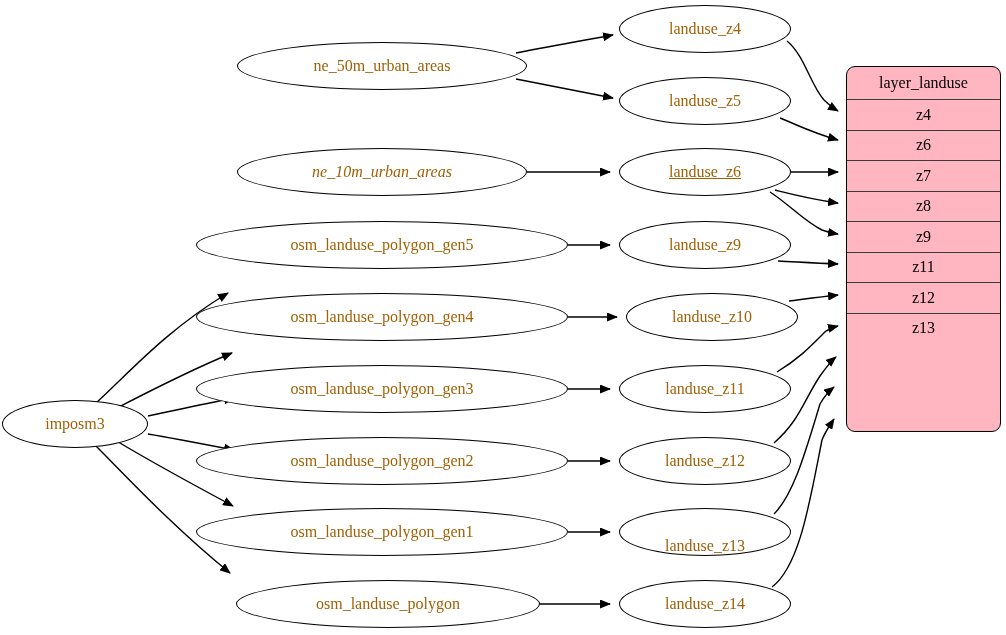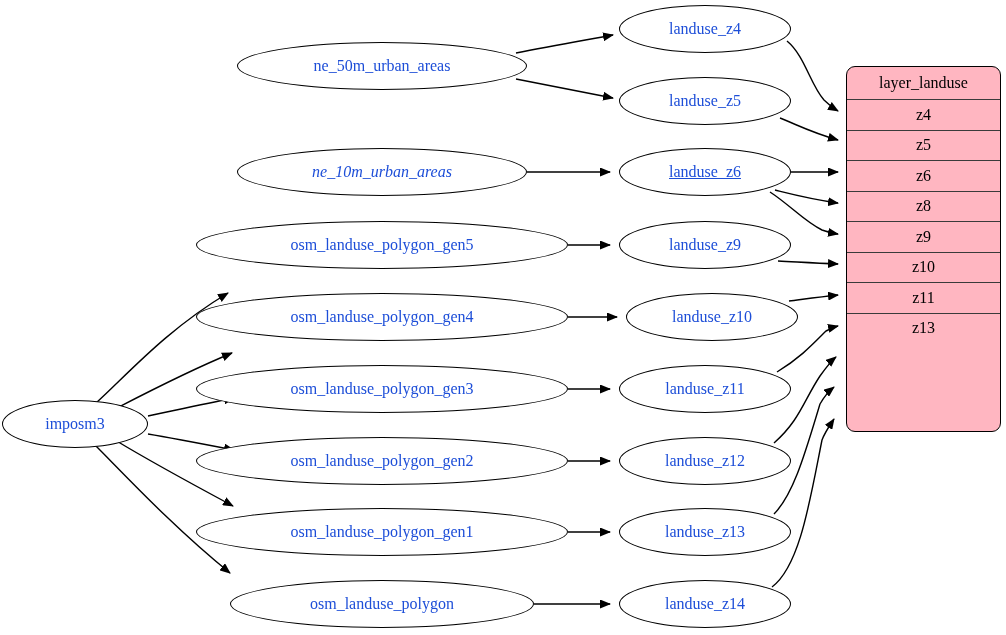--- a/index.html
+++ b/index.html
@@ -1,21 +1,21 @@
 <!DOCTYPE html>
 <html><head>
 <meta charset="utf-8">
 <style>
   html,body{margin:0;padding:0;background:#ffffff;}
   #stage{position:relative;width:1006px;height:635px;background:#ffffff;
          font-family:"Liberation Serif","DejaVu Serif",serif;overflow:hidden;}
   #edges{position:absolute;left:0;top:0;width:1006px;height:635px;}
   .node{position:absolute;display:flex;align-items:center;justify-content:center;
         border:1px solid #000;border-radius:50%/50%;background:#fff;
-        font-size:16px;color:#1d4ed8;white-space:nowrap;box-sizing:border-box;}
+        font-size:16px;color:#a16207;white-space:nowrap;box-sizing:border-box;}
   #table-wrap{position:absolute;left:846px;top:66px;width:155px;height:366px;
         background:#ffb6c1;border:1px solid #000;border-radius:9px;
         box-sizing:border-box;overflow:hidden;}
   .trow{height:30.5px;display:flex;align-items:center;justify-content:center;
         font-size:16px;color:#000;border-top:1px solid #3a3a3a;box-sizing:border-box;}
   .trow.head{border-top:none;height:32px;}
 </style>
 </head>
 <body>
 
@@ -75,21 +75,21 @@
       </div>
       <div class="node" style="left: 196px; top: 365px; width: 372px; height: 48px;">
         <span>osm_landuse_polygon_gen3</span>
       </div>
       <div class="node" style="left: 196px; top: 437px; width: 372px; height: 48px;">
         <span>osm_landuse_polygon_gen2</span>
       </div>
       <div class="node" style="left: 196px; top: 508px; width: 372px; height: 48px;">
         <span>osm_landuse_polygon_gen1</span>
       </div>
-      <div class="node" style="left: 230px; top: 580px; width: 304px; height: 48px;">
+      <div class="node" style="left: 236px; top: 580px; width: 304px; height: 48px;">
         <span>osm_landuse_polygon</span>
       </div>
       <div class="node" style="left: 619px; top: 5px; width: 172px; height: 48px;">
         <span>landuse_z4</span>
       </div>
       <div class="node" style="left: 619px; top: 77px; width: 172px; height: 48px;">
         <span>landuse_z5</span>
       </div>
       <div class="node" style="left: 619px; top: 148px; width: 172px; height: 48px; text-decoration: underline;">
         <span>landuse_z6</span>
@@ -99,51 +99,51 @@
       </div>
       <div class="node" style="left: 626px; top: 293px; width: 172px; height: 48px;">
         <span>landuse_z10</span>
       </div>
       <div class="node" style="left: 619px; top: 365px; width: 172px; height: 48px;">
         <span>landuse_z11</span>
       </div>
       <div class="node" style="left: 619px; top: 437px; width: 172px; height: 48px;">
         <span>landuse_z12</span>
       </div>
-      <div class="node" style="left: 619px; top: 508px; width: 172px; height: 48px;">
+      <div class="node" style="left: 619px; top: 508px; width: 172px; height: 48px; align-items: flex-end;">
         <span>landuse_z13</span>
       </div>
       <div class="node" style="left: 619px; top: 580px; width: 172px; height: 48px;">
         <span>landuse_z14</span>
       </div>
     </div>
 
   <div id="table-wrap">
     <div class="trow head">layer_landuse</div>
     <div id="table-rows">
         <div class="trow">
           <span>z4</span>
         </div>
         <div class="trow">
-          <span>z5</span>
+          <span>z6</span>
         </div>
         <div class="trow">
-          <span>z6</span>
+          <span>z7</span>
         </div>
         <div class="trow">
           <span>z8</span>
         </div>
         <div class="trow">
           <span>z9</span>
         </div>
         <div class="trow">
-          <span>z10</span>
+          <span>z11</span>
         </div>
         <div class="trow">
-          <span>z11</span>
+          <span>z12</span>
         </div>
         <div class="trow">
           <span>z13</span>
         </div>
       </div>
   </div>
 
 </div>
 
 </body></html>

